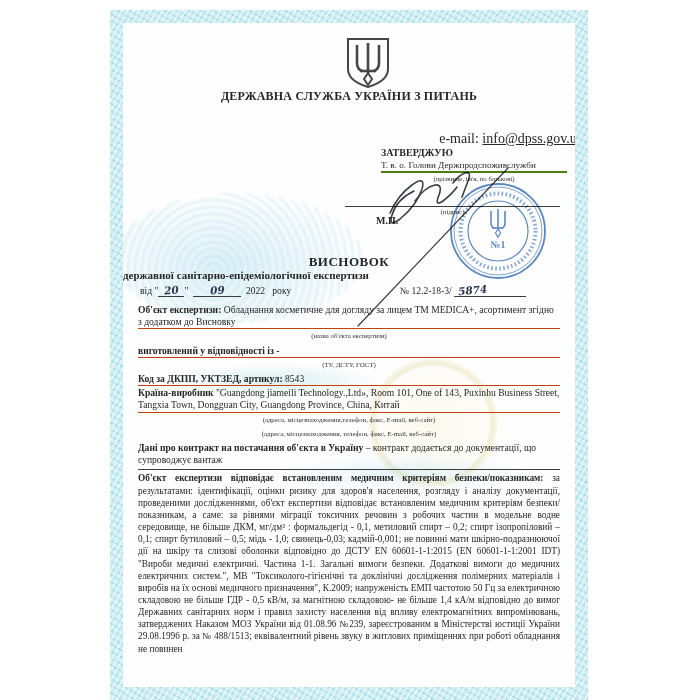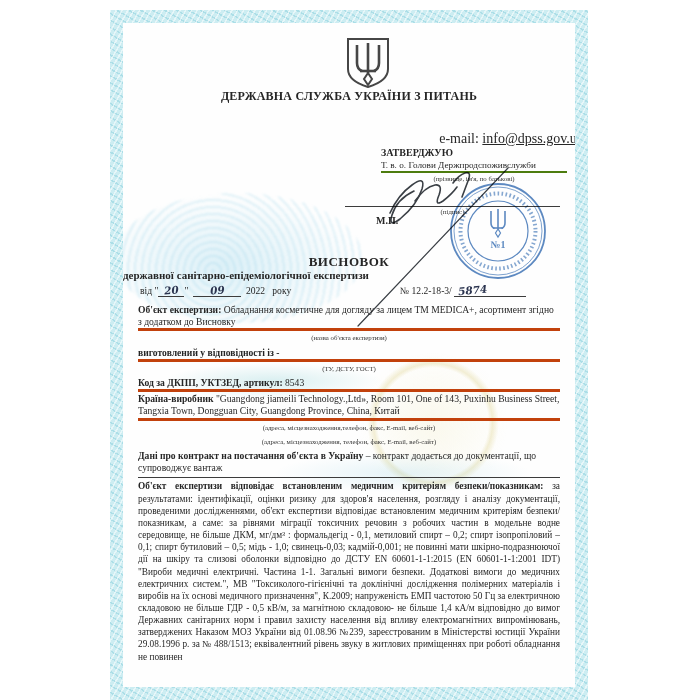--- a/index.html
+++ b/index.html
@@ -68,21 +68,21 @@
               font-weight:bold;font-size:13px;letter-spacing:.5px;}
   .title-sub{position:absolute;left:0;top:246px;width:100%;text-align:left;
              font-weight:bold;font-size:11px;}
   .date-row{position:absolute;left:17px;top:261px;width:420px;font-size:9.6px;}
   .hw{font-style:italic;color:#2c3550;font-family:"DejaVu Serif",serif;
       display:inline-block;transform:rotate(-5deg);font-size:10.5px;font-weight:bold;}
   .fill{display:inline-block;border-bottom:1px solid #3c3c3c;text-align:center;}
   .num-part{position:absolute;left:260px;top:0;}
   
   .fields{position:absolute;left:15px;top:281px;width:422px;font-size:9.6px;line-height:12.2px;}
-  .row{border-bottom:3px solid #c2410c;margin-bottom:1px;}
+  .row{border-bottom:1px solid #c2410c;margin-bottom:1px;}
   .row.noline{border-bottom:none;}
   .lbl{font-weight:bold;}
   .frm-hint{font-size:6.8px;text-align:center;color:#333;margin-bottom:2px;}
   .concl{border-top:1px solid #3c3c3c;margin-top:3px;padding-top:2px;
          text-align:justify;font-size:9.3px;line-height:12.15px;}
 </style>
 </head>
 <body>
 
 <div class="page">

